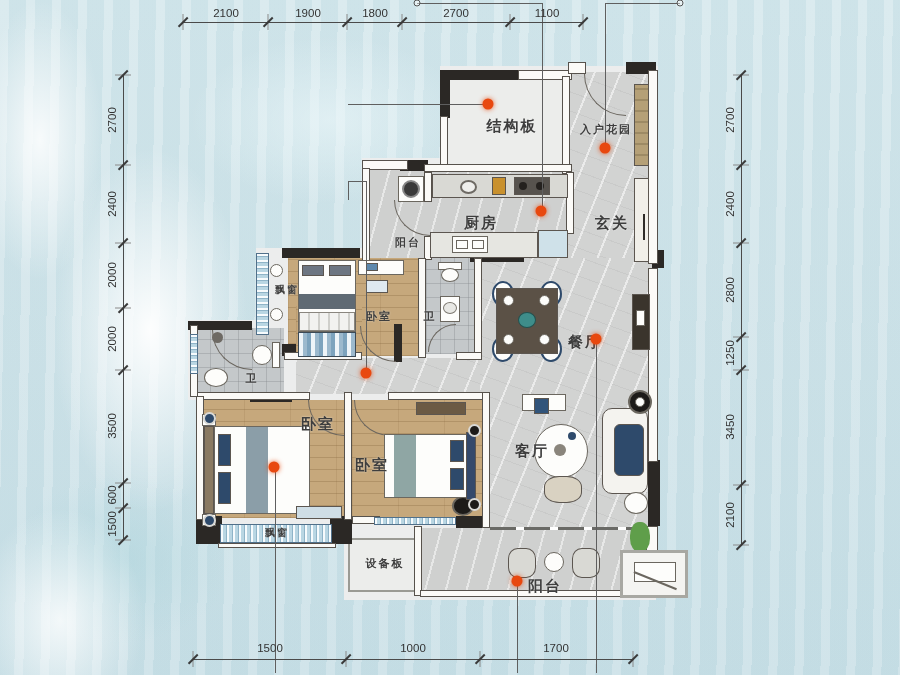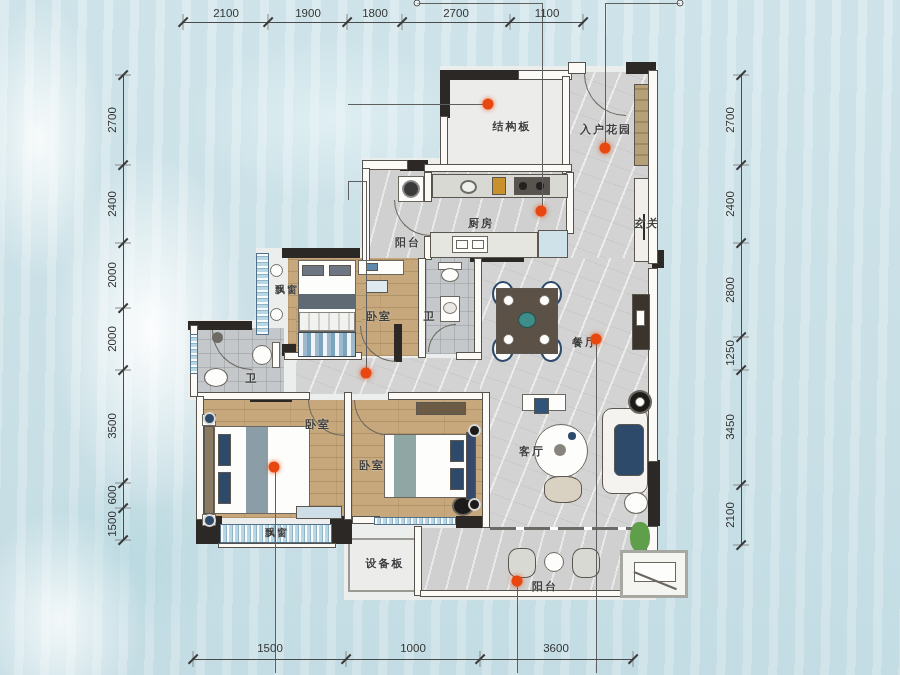--- a/index.html
+++ b/index.html
@@ -28,21 +28,21 @@
       #c6a87c;}
   .floor-tile{background:
       repeating-linear-gradient(0deg, rgba(130,134,138,.35) 0 1px, rgba(0,0,0,0) 1px 14px),
       repeating-linear-gradient(90deg, rgba(130,134,138,.35) 0 1px, rgba(0,0,0,0) 1px 14px),
       #c4c8ca;}
   .floor-plain{background:#ecedeb;}
   .wallD{background:#2b2825;}
   .wallW{background:#fbfaf7;border:1px solid #57524c;}
   .win{background:repeating-linear-gradient(90deg,#f7fbfd 0 2px,#b9d6e3 2px 5px,#8fb4c8 5px 6px);border:1px solid #51708a;}
   .winV{background:repeating-linear-gradient(0deg,#f7fbfd 0 2px,#b9d6e3 2px 5px,#8fb4c8 5px 6px);border:1px solid #51708a;}
-  .rlabel{font-size:11px;font-weight:700;color:#3e3e3e;letter-spacing:2px;white-space:nowrap;
+  .rlabel{font-size:15px;font-weight:700;color:#3e3e3e;letter-spacing:2px;white-space:nowrap;
     transform:translate(-50%,-50%);text-shadow:0 0 2px rgba(255,255,255,.6);}
   .dim{font-family:"Liberation Sans","DejaVu Sans",sans-serif;font-size:11.5px;color:#333;
     transform:translate(-50%,-50%);white-space:nowrap;}
   .dimV{transform:translate(-50%,-50%) rotate(-90deg);}
   .dline{background:#4a4a4a;}
   .tick{width:13px;height:1.6px;background:#3a3a3a;transform:translate(-50%,-50%) rotate(-45deg);}
   .stubV{width:1px;height:16px;background:#8a8a8a;transform:translate(-50%,-50%);}
   .stubH{width:16px;height:1px;background:#8a8a8a;transform:translate(-50%,-50%);}
   .leader{background:#5f5f5f;}
   .lcirc{width:7px;height:7px;border:1px solid #555;border-radius:50%;transform:translate(-50%,-50%);background:rgba(255,255,255,.4);}
@@ -234,21 +234,21 @@
   <div class="abs circ" style="left:632px;top:552px;width:17px;height:24px;background:#4f8c3e;border-radius:45%;"></div>
 
   <div class="abs" style="left:620px;top:550px;width:68px;height:48px;background:#f4f4f1;border:3px solid #a8a8a2;"></div>
   <div class="abs furnW" style="left:634px;top:562px;width:42px;height:20px;"></div>
   <div class="abs" style="left:634px;top:571px;width:46px;height:1.5px;background:#6b675f;transform:rotate(22deg);transform-origin:left center;"></div>
 
   <span class="abs rlabel" style="left:512px;top:126px;">结构板</span>
   <span class="abs rlabel" style="left:606px;top:129px;font-size:11px;">入户花园</span>
   <span class="abs rlabel" style="left:481px;top:223px;">厨房</span>
   <span class="abs rlabel" style="left:408px;top:242px;font-size:11px;">阳台</span>
-  <span class="abs rlabel" style="left:646px;top:223px;font-style:italic;">玄关</span>
+  <span class="abs rlabel" style="left:612px;top:223px;">玄关</span>
   <span class="abs rlabel" style="left:287px;top:290px;font-size:10px;">飘窗</span>
   <span class="abs rlabel" style="left:379px;top:316px;font-size:11px;">卧室</span>
   <span class="abs rlabel" style="left:430px;top:316px;font-size:11px;">卫</span>
   <span class="abs rlabel" style="left:585px;top:322px;margin-top:20px;">餐厅</span>
   <span class="abs rlabel" style="left:252px;top:378px;font-size:11px;">卫</span>
   <span class="abs rlabel" style="left:318px;top:424px;">卧室</span>
   <span class="abs rlabel" style="left:372px;top:465px;">卧室</span>
   <span class="abs rlabel" style="left:532px;top:451px;">客厅</span>
   <span class="abs rlabel" style="left:277px;top:533px;font-size:10px;">飘窗</span>
   <span class="abs rlabel" style="left:385px;top:563px;font-size:11px;">设备板</span>
@@ -348,15 +348,15 @@
 
   <span class="abs dim dimV" style="left:730px;top:120px;">2700</span>
   <span class="abs dim dimV" style="left:730px;top:204px;">2400</span>
   <span class="abs dim dimV" style="left:730px;top:290px;">2800</span>
   <span class="abs dim dimV" style="left:730px;top:353px;">1250</span>
   <span class="abs dim dimV" style="left:730px;top:427px;">3450</span>
   <span class="abs dim dimV" style="left:730px;top:515px;">2100</span>
 
   <span class="abs dim" style="left:270px;top:648px;">1500</span>
   <span class="abs dim" style="left:413px;top:648px;">1000</span>
-  <span class="abs dim" style="left:556px;top:648px;">3600</span>
+  <span class="abs dim" style="left:556px;top:648px;">1700</span>
 
 </div>
 
 </body></html>

